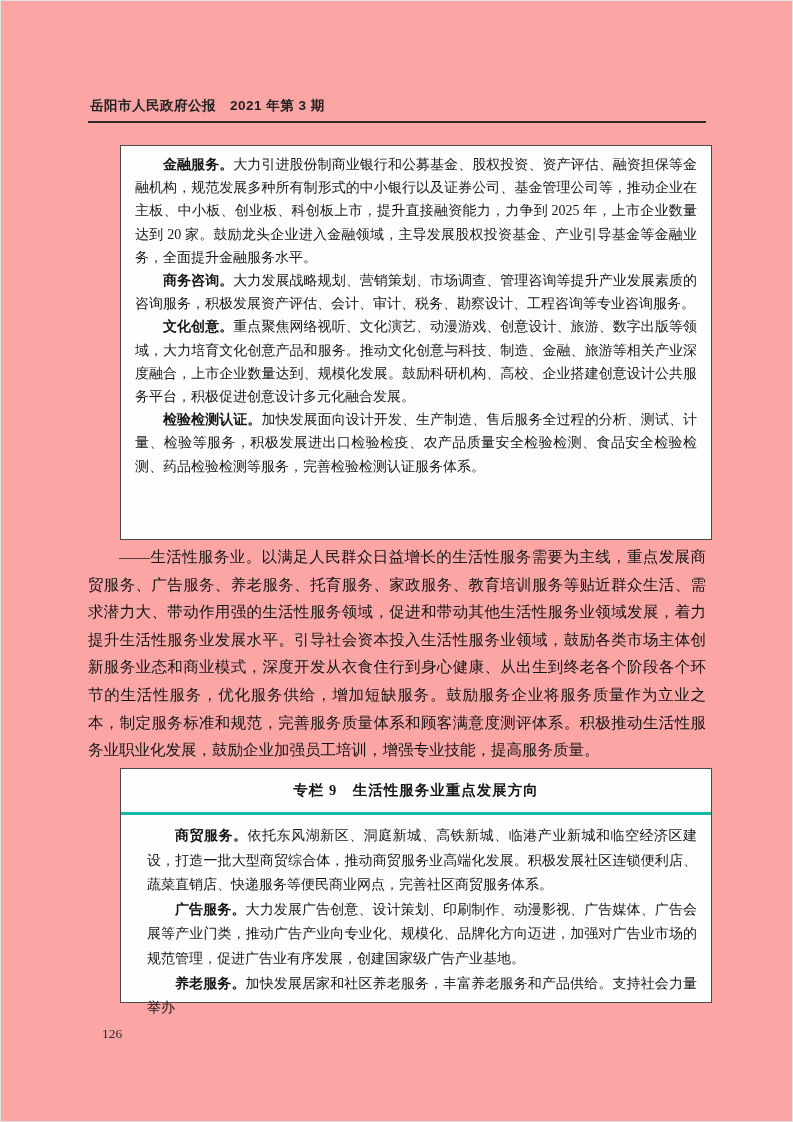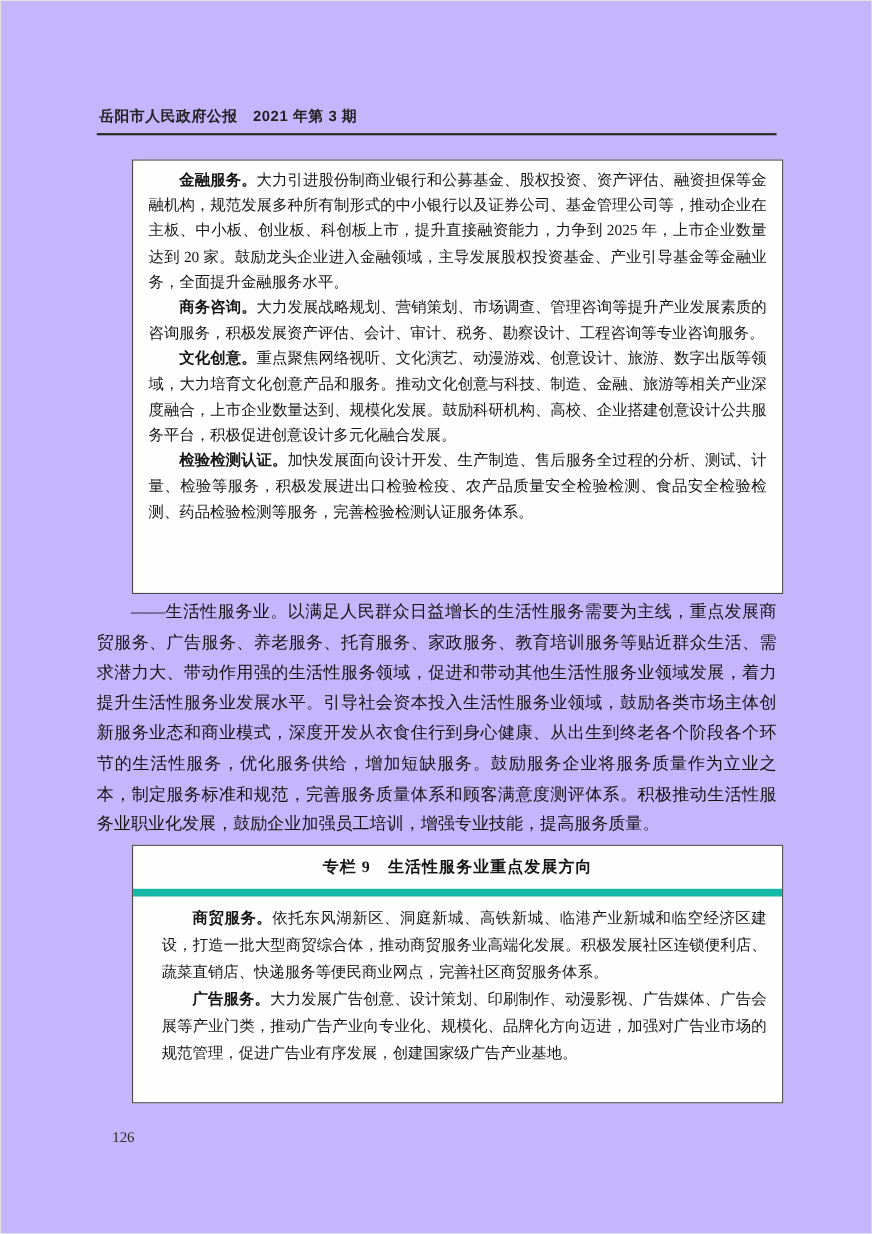--- a/index.html
+++ b/index.html
@@ -5,21 +5,21 @@
   * { margin: 0; padding: 0; box-sizing: border-box; }
   html, body { width: 793px; height: 1122px; }
   body {
     font-family: "Liberation Serif", "DejaVu Serif", serif;
     background: #f6f6f4;
   }
   .page {
     position: relative;
     width: 793px;
     height: 1122px;
-    background: #c4b5fd;
+    background: #fca5a5;
     color: #1c1c1c;
     overflow: hidden;
     box-shadow: inset 0 0 0 1px #e2e2de;
   }
   .header-title {
     position: absolute;
     left: 90px;
     top: 97px;
     font-family: "Liberation Sans", "DejaVu Sans", sans-serif;
     font-size: 13.5px;
@@ -68,21 +68,21 @@
     line-height: 27.6px;
     color: #141414;
   }
   #box2 {
     top: 768px;
     height: 235px;
     padding: 0;
   }
   .panel-title-row {
     height: 46px;
-    border-bottom: 7px solid #14b8a6;
+    border-bottom: 3px solid #14b8a6;
     display: flex;
     align-items: center;
     justify-content: center;
   }
   .panel-title {
     font-size: 14.5px;
     font-weight: 700;
     letter-spacing: 1px;
     color: #161616;
     white-space: pre;
@@ -119,18 +119,19 @@
 
   <p class="body-paragraph">——生活性服务业。以满足人民群众日益增长的生活性服务需要为主线，重点发展商贸服务、广告服务、养老服务、托育服务、家政服务、教育培训服务等贴近群众生活、需求潜力大、带动作用强的生活性服务领域，促进和带动其他生活性服务业领域发展，着力提升生活性服务业发展水平。引导社会资本投入生活性服务业领域，鼓励各类市场主体创新服务业态和商业模式，深度开发从衣食住行到身心健康、从出生到终老各个阶段各个环节的生活性服务，优化服务供给，增加短缺服务。鼓励服务企业将服务质量作为立业之本，制定服务标准和规范，完善服务质量体系和顾客满意度测评体系。积极推动生活性服务业职业化发展，鼓励企业加强员工培训，增强专业技能，提高服务质量。</p>
 
   <div class="panel" id="box2">
     <div class="panel-title-row">
       <span class="panel-title">专栏 9　生活性服务业重点发展方向</span>
     </div>
     <div class="panel-body">
       <p class="entry"><span class="lead">商贸服务。</span><span>依托东风湖新区、洞庭新城、高铁新城、临港产业新城和临空经济区建设，打造一批大型商贸综合体，推动商贸服务业高端化发展。积极发展社区连锁便利店、蔬菜直销店、快递服务等便民商业网点，完善社区商贸服务体系。</span></p>
       <p class="entry"><span class="lead">广告服务。</span><span>大力发展广告创意、设计策划、印刷制作、动漫影视、广告媒体、广告会展等产业门类，推动广告产业向专业化、规模化、品牌化方向迈进，加强对广告业市场的规范管理，促进广告业有序发展，创建国家级广告产业基地。</span></p>
+      <p class="entry"><span class="lead">养老服务。</span><span>加快发展居家和社区养老服务，丰富养老服务和产品供给。支持社会力量举办</span></p>
     </div>
   </div>
 
   <div class="page-number">126</div>
 
 </div>
 
 </body></html>

